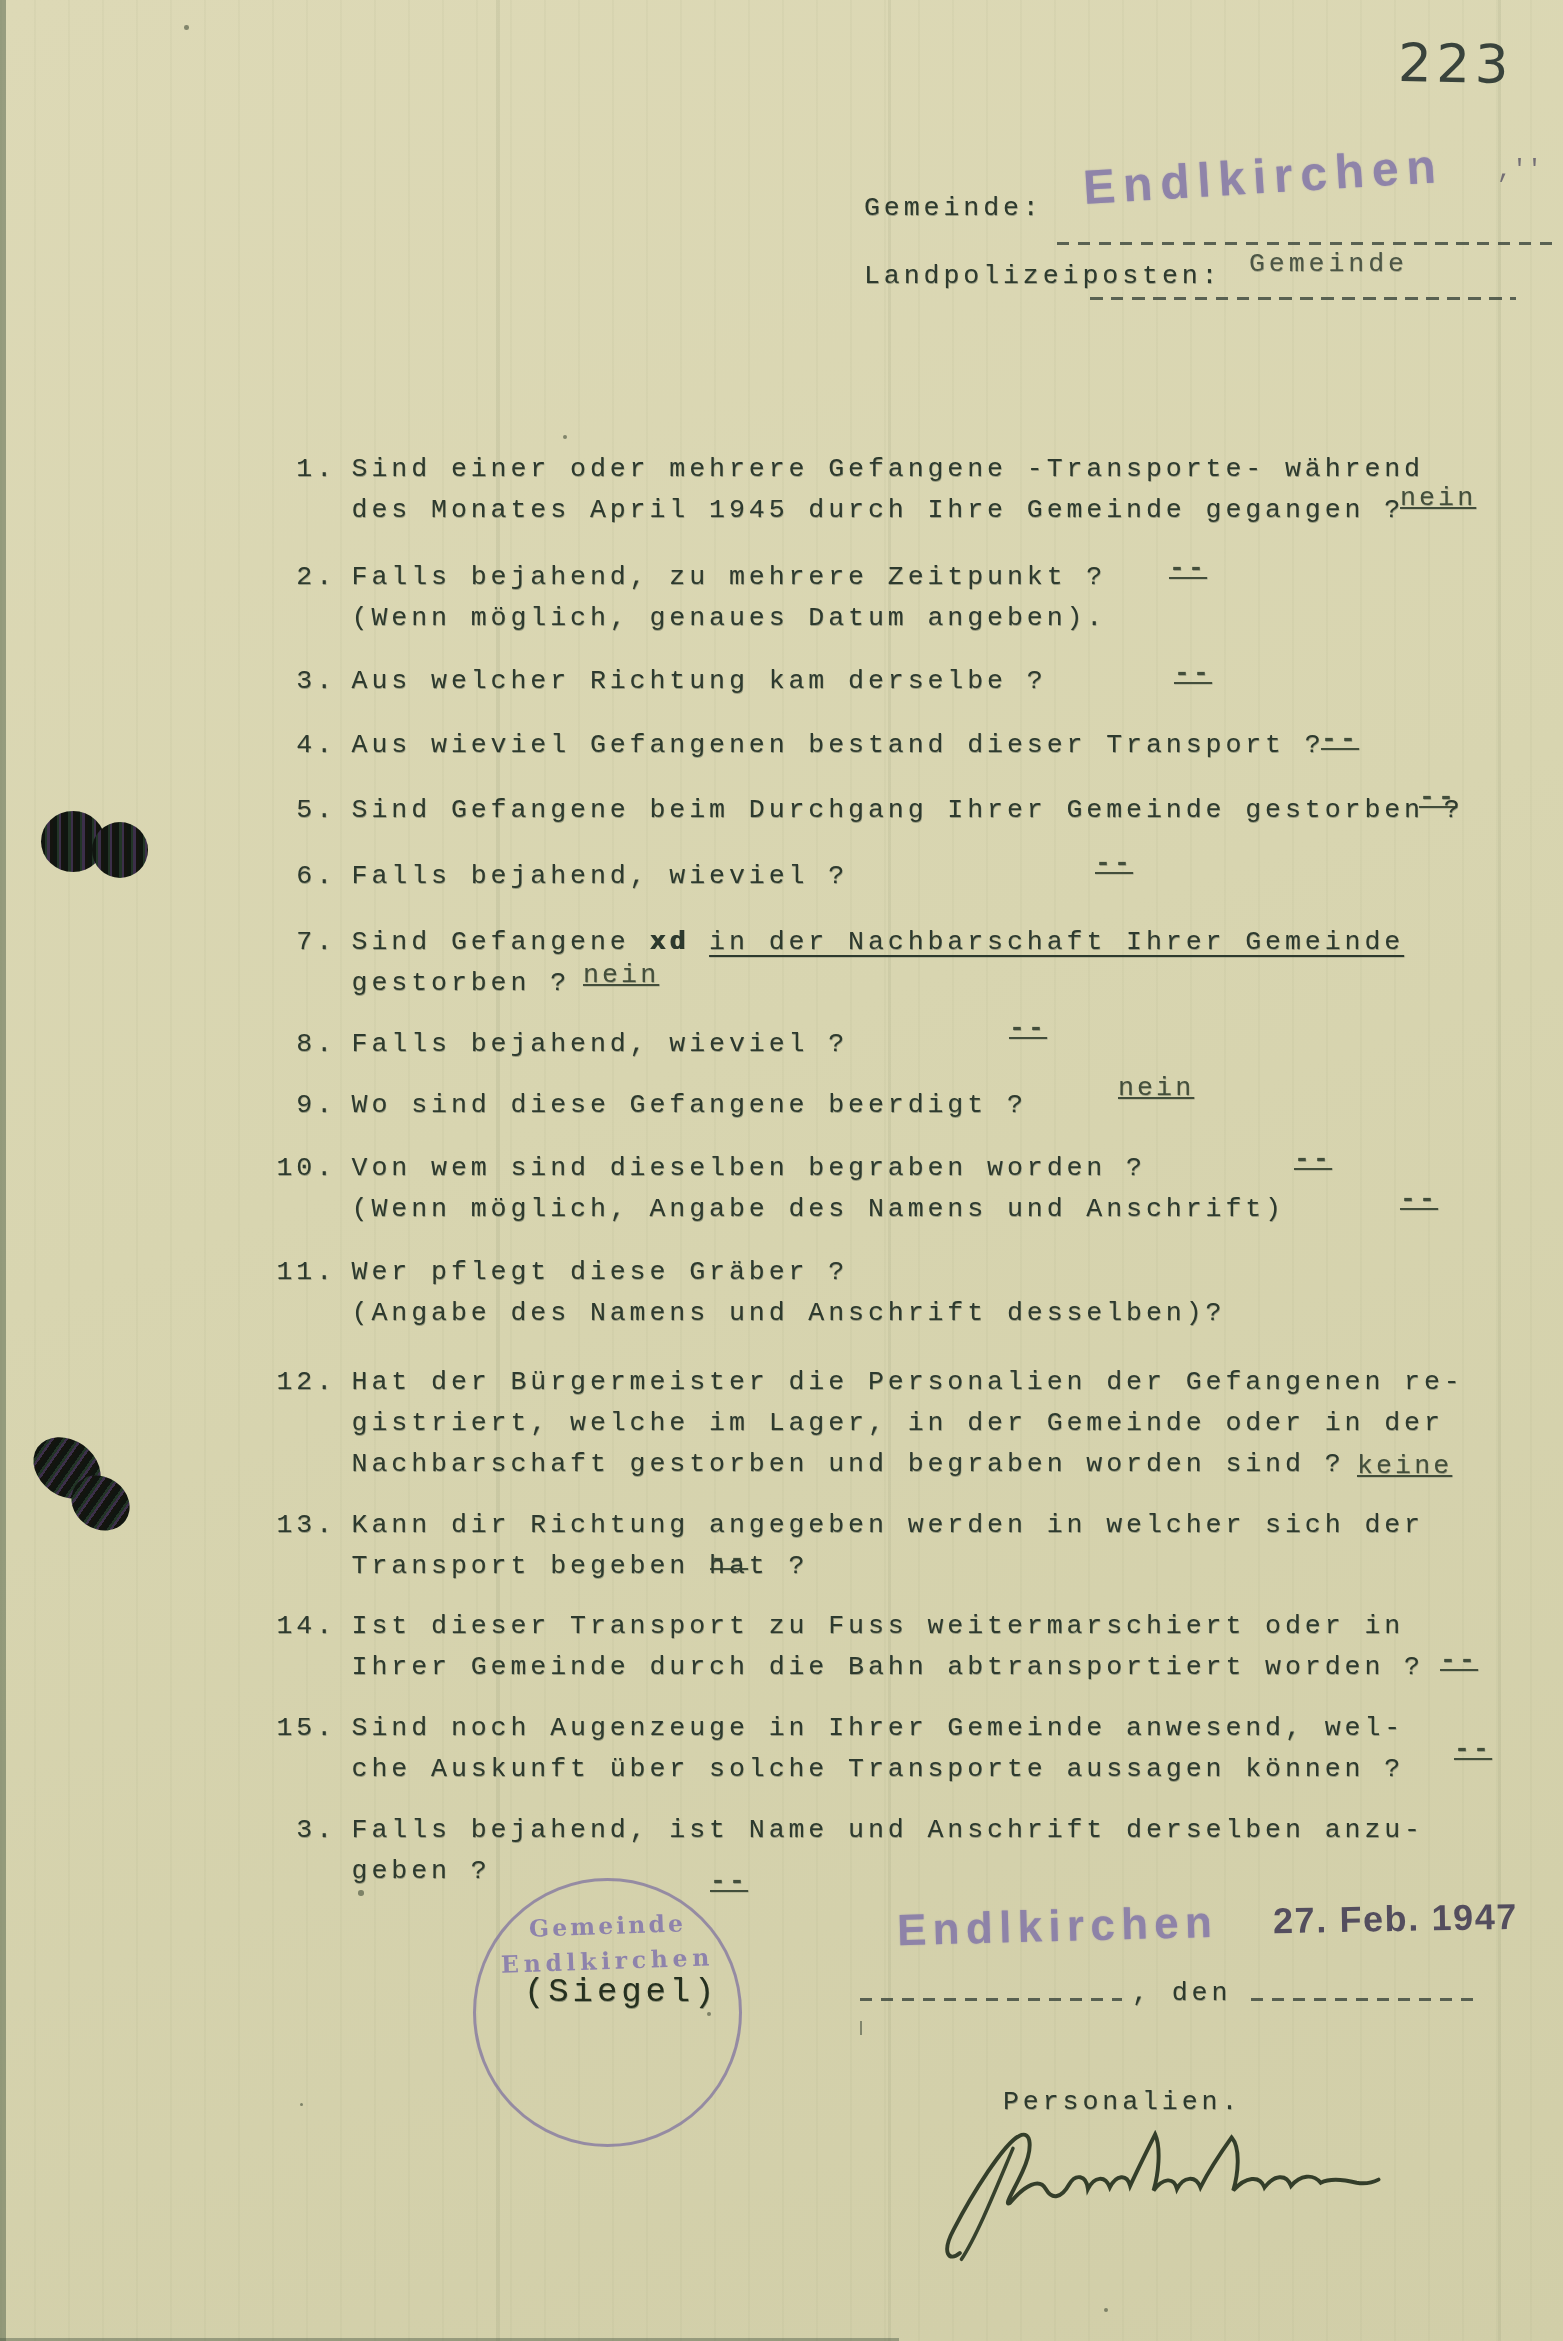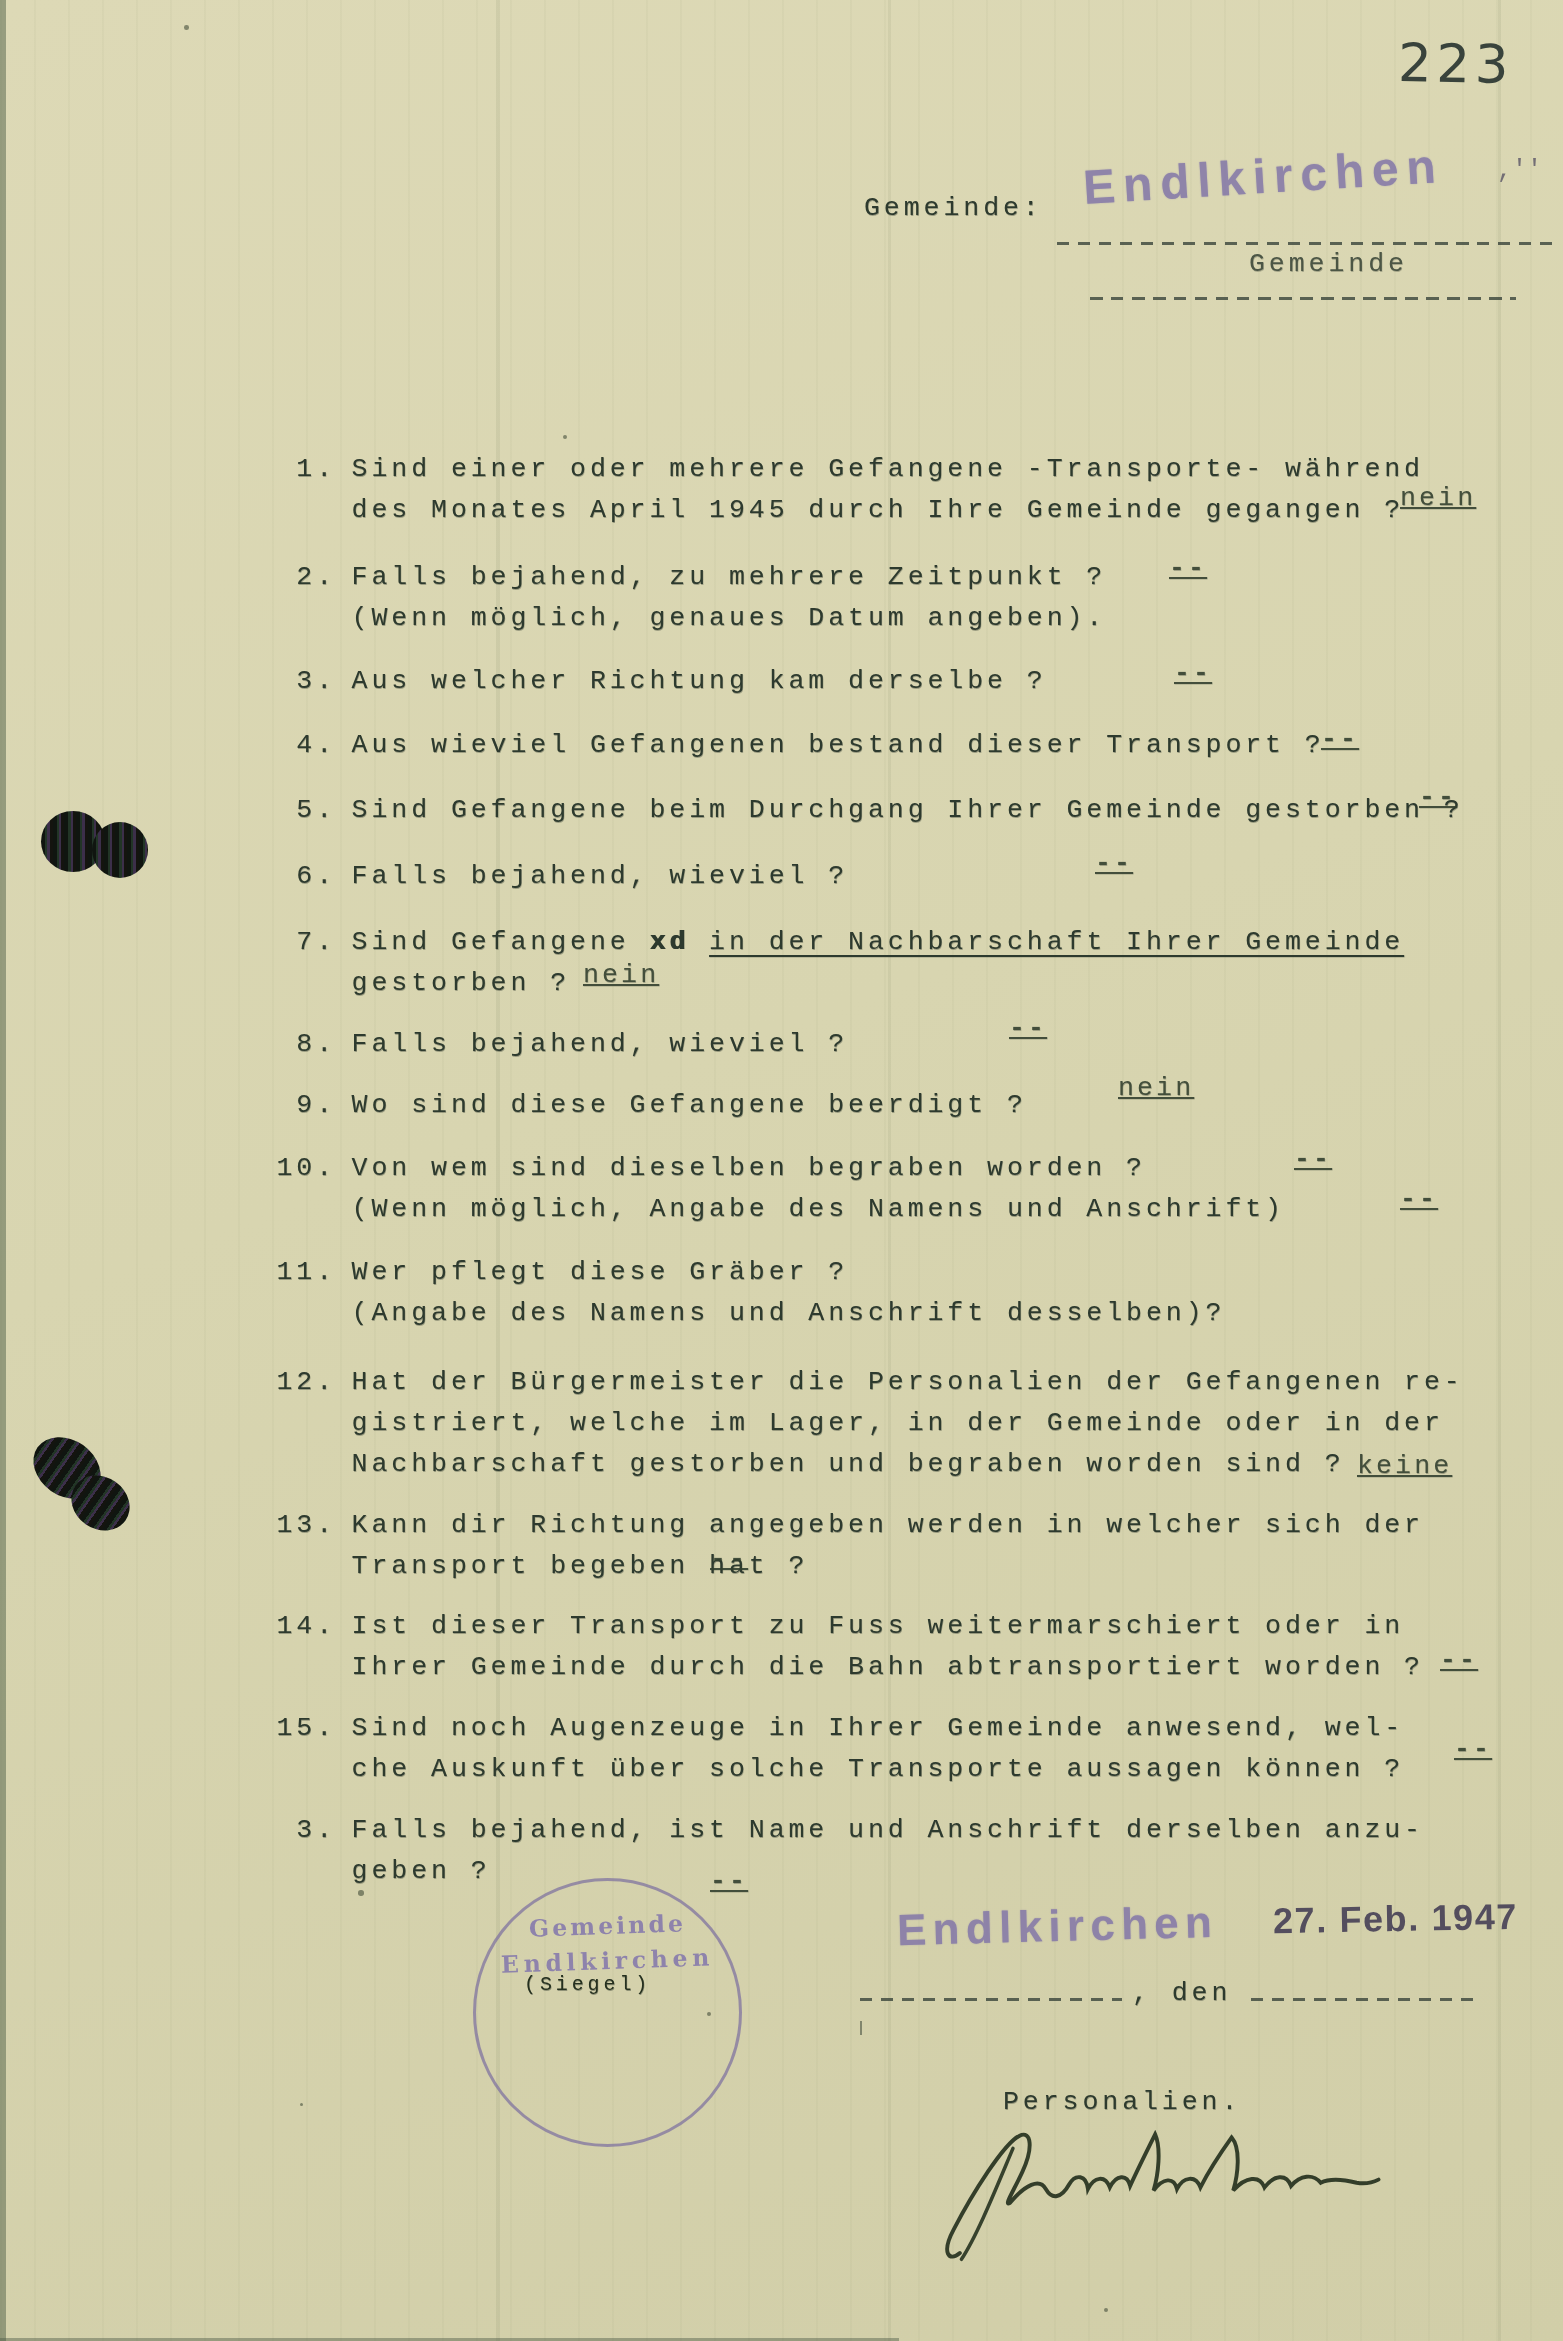--- a/index.html
+++ b/index.html
@@ -83,21 +83,21 @@
   #unterschrift{left:1003px;top:2082px;}
   #tick-mark{position:absolute;left:860px;top:2021px;width:2.3px;height:14px;background:#2d3a2e;opacity:.5;}
 
   
   #seal{position:absolute;left:473px;top:1878px;width:263px;height:263px;border-radius:50%;
         border:3.1px solid rgba(125,112,160,.72);}
   .seal-text{position:absolute;width:100%;text-align:center;font-family:"DejaVu Serif","Liberation Serif",serif;
         font-weight:bold;color:#8579ac;opacity:.88;transform:rotate(-2deg);}
   #seal-line1{top:31px;font-size:23.5px;letter-spacing:3.1px;}
   #seal-line2{top:66px;font-size:23.5px;letter-spacing:4.7px;}
-  #siegel-typed{position:absolute;left:48px;top:92px;font-size:20px;letter-spacing:3.9px;color:#25301f;
+  #siegel-typed{position:absolute;left:48px;top:92px;font-size:34px;letter-spacing:3.9px;color:#25301f;
         font-family:"Liberation Mono","DejaVu Sans Mono",monospace;text-shadow:0.5px 0.5px 0 rgba(40,50,40,.4);}
 
   
   .blob{position:absolute;border-radius:50%;
      background:repeating-linear-gradient(90deg,#101510 0 3.9px,#223526 3.9px 6.3px,#3c2f4a 6.3px 8.6px,#14140f 8.6px 11.7px);}
   #blob1a{left:41px;top:811px;width:64px;height:61px;}
   #blob1b{left:92px;top:822px;width:56px;height:56px;}
   #blob2a{left:31px;top:1440px;width:72px;height:56px;transform:rotate(35deg);}
   #blob2b{left:70px;top:1477px;width:61px;height:52px;transform:rotate(35deg);}
 
@@ -111,20 +111,21 @@
 <div id="page">
   <div class="edge-left"></div>
   <div class="edge-bottom"></div>
 
   <div id="pageno">223</div>
 
   <span class="typed" id="gemeinde-label">Gemeinde:</span>
   <span class="purple-stamp" id="stamp-top">Endlkirchen</span>
   <span id="pen-mark">,''</span>
   <div class="dashline" id="dash1"></div>
+  <span class="typed" id="lp-label">Landpolizeiposten:</span>
   <span class="typed" id="reischach">Gemeinde</span>
   <div class="dashline" id="dash2"></div>
 
 
   <div id="questions">
       <div class="q q1">
         <span class="qnum">1.</span>
         <div class="qbody">
           <div class="qline"><span>Sind einer oder mehrere Gefangene -Transporte- während</span></div>
           <div class="qline"><span>des Monates April 1945 durch Ihre Gemeinde gegangen ?</span></div>

